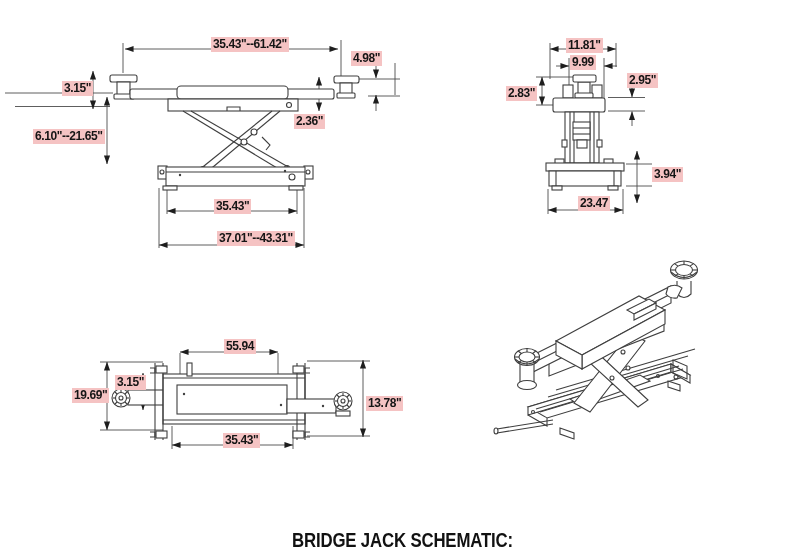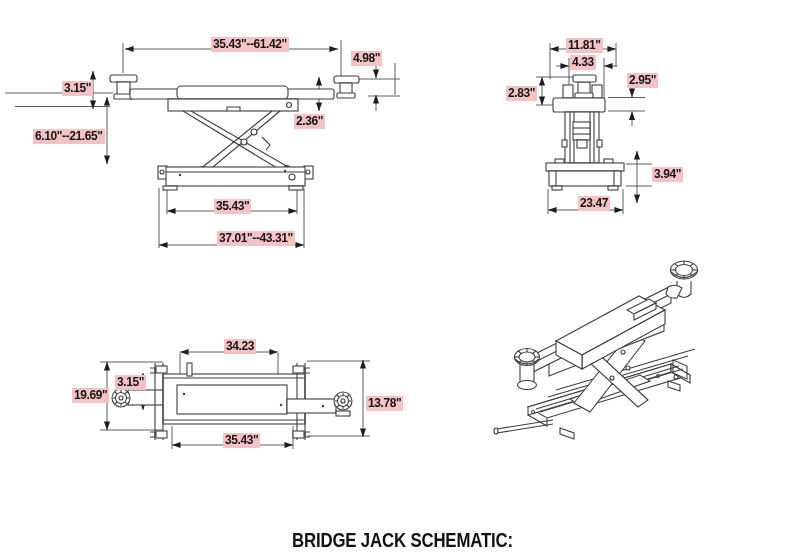--- a/index.html
+++ b/index.html
@@ -322,27 +322,27 @@
 
   <span class="dim-label" style="left:211px;top:37px;">35.43"--61.42"</span>
   <span class="dim-label" style="left:351px;top:51px;">4.98"</span>
   <span class="dim-label" style="left:62px;top:81px;">3.15"</span>
   <span class="dim-label" style="left:33px;top:129px;">6.10"--21.65"</span>
   <span class="dim-label" style="left:294px;top:114px;">2.36"</span>
   <span class="dim-label" style="left:214px;top:199px;">35.43"</span>
   <span class="dim-label" style="left:217px;top:231px;">37.01"--43.31"</span>
 
   <span class="dim-label" style="left:566px;top:38px;">11.81"</span>
-  <span class="dim-label" style="left:570px;top:55px;">4.33</span>
+  <span class="dim-label" style="left:570px;top:55px;">9.99</span>
   <span class="dim-label" style="left:627px;top:73px;">2.95"</span>
   <span class="dim-label" style="left:506px;top:86px;">2.83"</span>
   <span class="dim-label" style="left:652px;top:167px;">3.94"</span>
   <span class="dim-label" style="left:578px;top:196px;">23.47</span>
 
-  <span class="dim-label" style="left:224px;top:339px;">34.23</span>
+  <span class="dim-label" style="left:224px;top:339px;">55.94</span>
   <span class="dim-label" style="left:115px;top:375px;">3.15"</span>
   <span class="dim-label" style="left:72px;top:388px;">19.69"</span>
   <span class="dim-label" style="left:366px;top:396px;">13.78"</span>
   <span class="dim-label" style="left:223px;top:433px;">35.43"</span>
 
   <div class="caption">
     <div>BRIDGE JACK SCHEMATIC:</div>
     
   </div>
 

